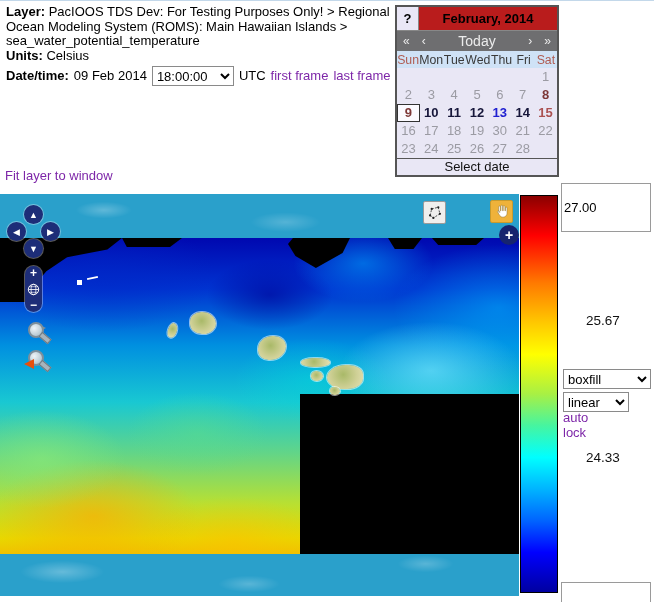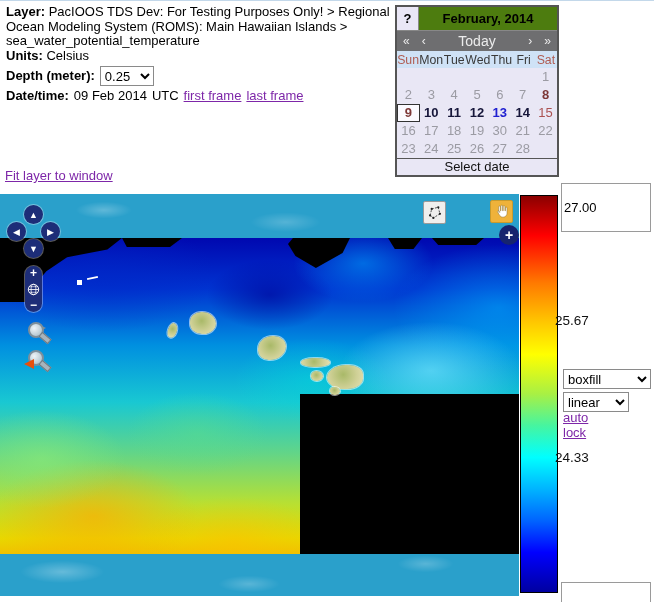--- a/index.html
+++ b/index.html
@@ -1,56 +1,56 @@
 <!DOCTYPE html>
 <html><head>
 <meta charset="utf-8">
 <style>
   html,body{margin:0;padding:0;}
   body{width:654px;height:602px;position:relative;background:#ffffff;
        font-family:"Liberation Sans",sans-serif;font-size:13px;color:#000;
        overflow:hidden;border-top:1px solid #c3d8ea;}
-  a{color:#7d26a8;text-decoration:underline;cursor:pointer;}
+  a{color:#7d26a8;cursor:pointer;}
   b{font-weight:bold;}
   select{font-family:"Liberation Sans",sans-serif;font-size:13px;border:1px solid #8a8a8a;
          background:#fff;height:20px;}
   input[type=text]{font-family:"Liberation Sans",sans-serif;font-size:13px;
          border:1px solid #9a9a9a;height:15px;padding:16px 2px;}
 
   
   .info{position:absolute;left:6px;top:4px;width:386px;line-height:14.5px;}
   .row{margin-top:3px;display:flex;align-items:center;gap:5px;}
   .depth-select{width:54px;}
   .time-select{width:82px;}
 
   .fit-link{position:absolute;left:5px;top:167px;}
 
   
   .calendar{position:absolute;left:395px;top:4px;width:160px;border:2px solid #555;
             background:#e9e7f5;}
   .cal-title-row{display:flex;height:23px;border-bottom:1px solid #888;}
   .cal-help{width:21px;border-right:1px solid #888;background:#eae7f6;
             display:flex;align-items:center;justify-content:center;font-weight:bold;}
-  .cal-title{flex:1;background:#4d7c0f;display:flex;align-items:center;justify-content:center;
+  .cal-title{flex:1;background:#b91c1c;display:flex;align-items:center;justify-content:center;
              font-weight:bold;font-size:13px;}
   .cal-nav{display:flex;height:20px;background:#6e6e70;color:#ececec;align-items:center;
            font-size:12px;}
   .cal-nav span{cursor:pointer;padding:0 6px;}
   .cal-nav .today{flex:1;text-align:center;font-size:14px;padding:0;}
   .cal-dow{display:grid;grid-template-columns:repeat(7,1fr);height:17px;background:#cfe2f6;
            font-size:12.3px;color:#3a3a3a;align-items:center;text-align:center;}
   .cal-dow .we{color:#b05c52;}
   .cal-grid{display:grid;grid-template-columns:repeat(7,1fr);grid-auto-rows:18px;
             font-size:13px;text-align:center;align-items:center;color:#333;}
   .cal-cell{line-height:18px;}
   .cal-cell.nodata{color:#9b9ba3;}
   .cal-cell.wd{color:#16163a;font-weight:bold;}
   .cal-cell.today{color:#2020d0;font-weight:bold;}
   .cal-cell.we1{color:#7d3737;font-weight:bold;}
-  .cal-cell.we2{color:#ab5151;font-weight:normal;}
+  .cal-cell.we2{color:#ab5151;font-weight:bold;}
   .cal-cell.sel{outline:1px solid #333;outline-offset:-1px;background:#fbfaff;}
   .cal-footer{height:16px;border-top:1px solid #555;text-align:center;font-size:13px;
               line-height:16px;color:#111;cursor:pointer;}
 
   
   .map{position:absolute;left:0;top:193px;width:519px;height:402px;overflow:hidden;
        background:
         radial-gradient(40px 12px at 20% 4%, rgba(255,255,255,.25), transparent 70%),
         radial-gradient(50px 14px at 55% 7%, rgba(255,255,255,.20), transparent 70%),
         radial-gradient(60px 16px at 12% 94%, rgba(255,255,255,.28), transparent 70%),
@@ -113,40 +113,37 @@
   .tool-poly{left:423px;top:7px;background:#f0efed;}
   .tool-hand{left:490px;top:6px;background:#efb23a;border-color:#c79a2e;}
   .plus-circle{position:absolute;left:499px;top:31px;width:20px;height:20px;border-radius:50%;
                background:#16246e;color:#fff;font-weight:bold;font-size:14px;line-height:20px;
                text-align:center;cursor:pointer;}
 
   
   .cbar{position:absolute;left:520px;top:194px;width:36px;height:396px;border:1px solid #000;}
   .cb-max{position:absolute;left:561px;top:182px;width:84px;}
   .cb-min{position:absolute;left:561px;top:581px;width:84px;}
-  .cb-tick{position:absolute;left:555px;font-size:13.5px;color:#111;}
+  .cb-tick{position:absolute;left:586px;font-size:13.5px;color:#111;}
   .tick-up{top:312px;} .tick-low{top:449px;}
   .style-select{position:absolute;left:563px;top:368px;width:88px;}
   .scale-select{position:absolute;left:563px;top:391px;width:66px;}
   .auto-link{position:absolute;left:563px;top:409px;}
   .lock-link{position:absolute;left:563px;top:424px;}
 </style>
 </head>
 <body>
 
 <div class="info">
   <div><b>Layer:</b> <span>PacIOOS TDS Dev: For Testing Purposes Only! &gt; Regional Ocean Modeling System (ROMS): Main Hawaiian Islands &gt; sea_water_potential_temperature</span></div>
   <div><b>Units:</b> <span>Celsius</span></div>
   <div class="row">
-    <b>Depth (meter):</b>
-    <select class="depth-select"><option>0.25</option></select>
-  </div>
-  <div class="row">
     <b>Date/time:</b>
     <span>09 Feb 2014</span>
+    <select class="time-select"><option>18:00:00</option></select>
     <span>UTC</span>
     <a>first frame</a>
     <a>last frame</a>
   </div>
 </div>
 
 <a class="fit-link">Fit layer to window</a>
 
 <div class="calendar">
   <div class="cal-title-row">

